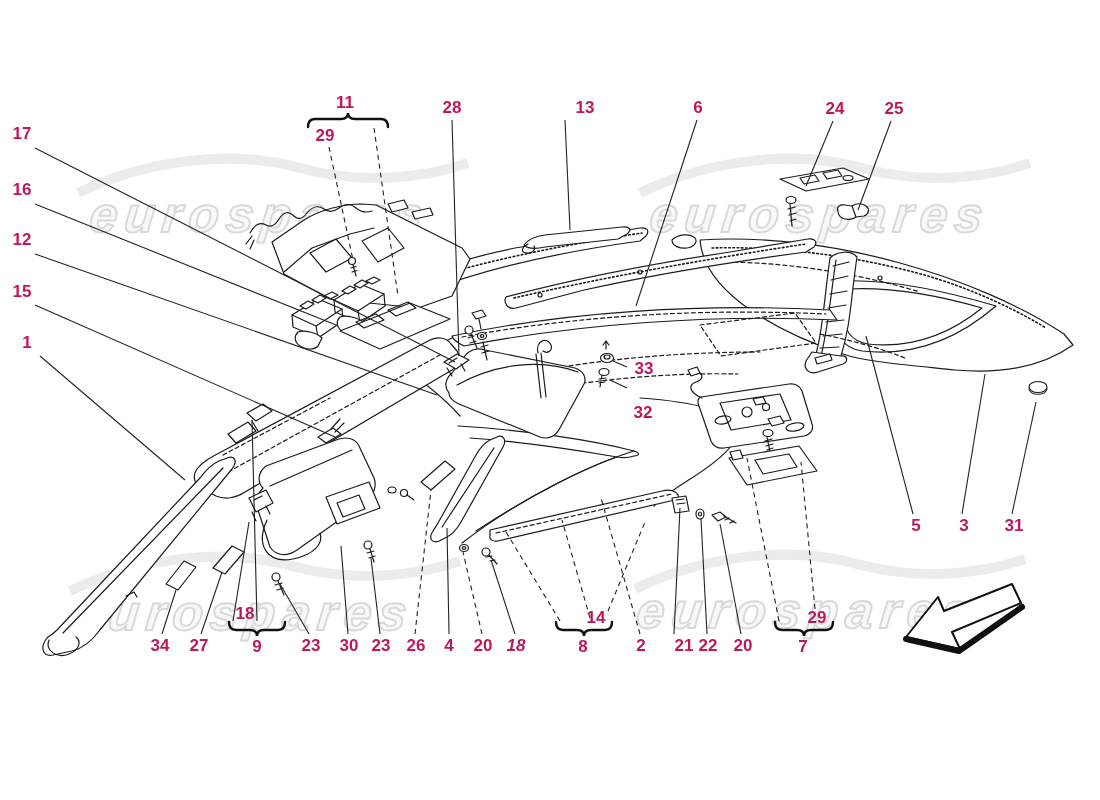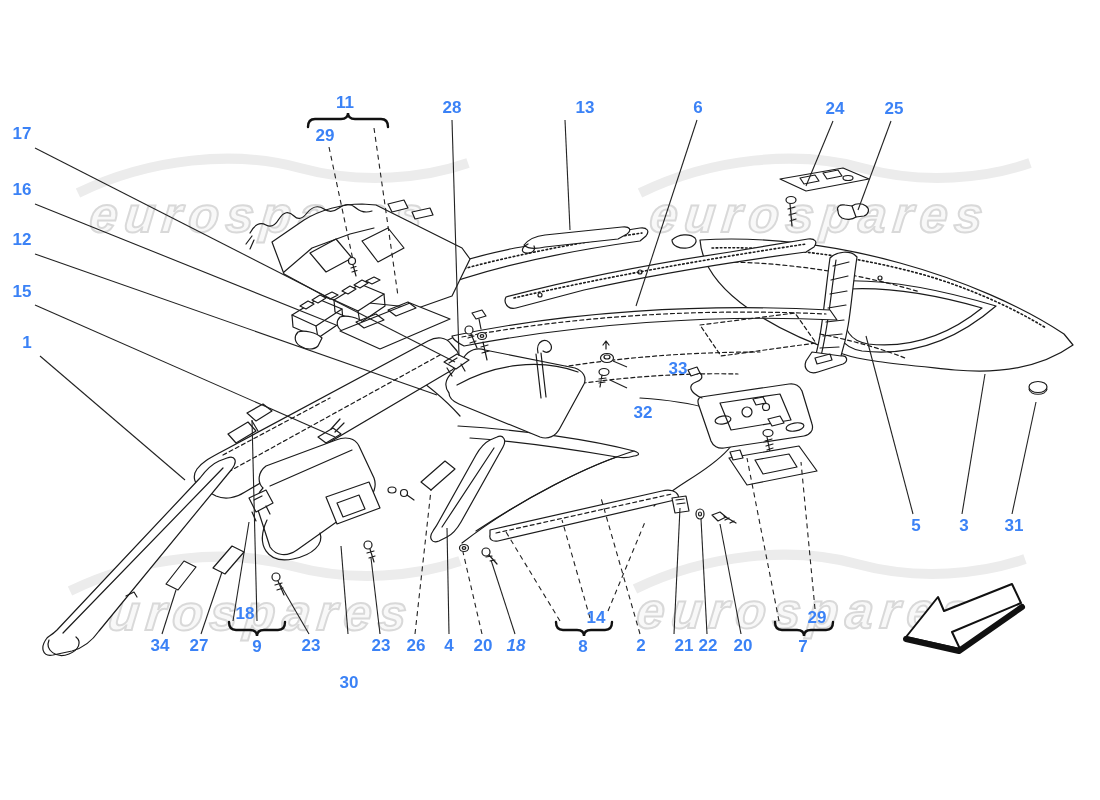--- a/index.html
+++ b/index.html
@@ -10,21 +10,21 @@
   #draw-layer{z-index:1;}
   .watermark{position:absolute;z-index:0;white-space:nowrap;font-weight:bold;font-style:italic;
              font-size:50px;letter-spacing:7px;color:#f8f8f8;-webkit-text-stroke:2px #d9d9d9;
              transform:skewX(-6deg);}
   .wm-tl{left:90px;top:186px;}
   .wm-tr{left:650px;top:186px;}
   .wm-bl{left:74px;top:584px;}
   .wm-br{left:637px;top:582px;}
   #callout-layer{position:absolute;left:0;top:0;width:1100px;height:800px;z-index:2;}
   .callout{position:absolute;transform:translate(-50%,-50%);font-weight:700;font-size:17px;
-           color:#3b82f6;line-height:1;}
+           color:#be185d;line-height:1;}
   
   .ln{stroke:#1b1b1b;stroke-width:1.2;fill:none;stroke-linecap:round;stroke-linejoin:round;}
   .fw{fill:#ffffff;}
   .dsh{stroke-dasharray:4 3;}
   .dot{stroke-dasharray:1.6 2.6;stroke-width:1.6;}
   .leader{stroke:#222222;stroke-width:1.1;fill:none;}
   .leader.dashed{stroke-dasharray:5 4;}
   .brace{stroke:#111111;stroke-width:2.4;fill:none;stroke-linecap:round;}
 </style>
 </head>
@@ -299,31 +299,31 @@
       <div class="callout" style="left: 22px; top: 239px;">12</div>
       <div class="callout" style="left: 22px; top: 291px;">15</div>
       <div class="callout" style="left: 27px; top: 342px;">1</div>
       <div class="callout" style="left: 345px; top: 102px;">11</div>
       <div class="callout" style="left: 325px; top: 135px;">29</div>
       <div class="callout" style="left: 452px; top: 107px;">28</div>
       <div class="callout" style="left: 565px; top: 107px; margin-left: 20px;">13</div>
       <div class="callout" style="left: 698px; top: 107px;">6</div>
       <div class="callout" style="left: 835px; top: 108px;">24</div>
       <div class="callout" style="left: 894px; top: 108px;">25</div>
-      <div class="callout" style="left: 644px; top: 368px; margin-left: 34px;">33</div>
+      <div class="callout" style="left: 644px; top: 368px;">33</div>
       <div class="callout" style="left: 643px; top: 412px;">32</div>
       <div class="callout" style="left: 916px; top: 525px;">5</div>
       <div class="callout" style="left: 964px; top: 525px;">3</div>
       <div class="callout" style="left: 1014px; top: 525px;">31</div>
       <div class="callout" style="left: 160px; top: 645px;">34</div>
       <div class="callout" style="left: 199px; top: 645px;">27</div>
       <div class="callout" style="left: 245px; top: 613px;">18</div>
       <div class="callout" style="left: 257px; top: 646px;">9</div>
       <div class="callout" style="left: 311px; top: 645px;">23</div>
-      <div class="callout" style="left: 349px; top: 645px; margin-top: 37px;">30</div>
+      <div class="callout" style="left: 349px; top: 645px;">30</div>
       <div class="callout" style="left: 381px; top: 645px;">23</div>
       <div class="callout" style="left: 416px; top: 645px;">26</div>
       <div class="callout" style="left: 449px; top: 645px;">4</div>
       <div class="callout" style="left: 483px; top: 645px;">20</div>
       <div class="callout" style="left: 516px; top: 645px; font-style: italic;">18</div>
       <div class="callout" style="left: 596px; top: 617px;">14</div>
       <div class="callout" style="left: 583px; top: 646px;">8</div>
       <div class="callout" style="left: 641px; top: 645px;">2</div>
       <div class="callout" style="left: 675px; top: 645px; margin-left: 9px;">21</div>
       <div class="callout" style="left: 708px; top: 645px;">22</div>

